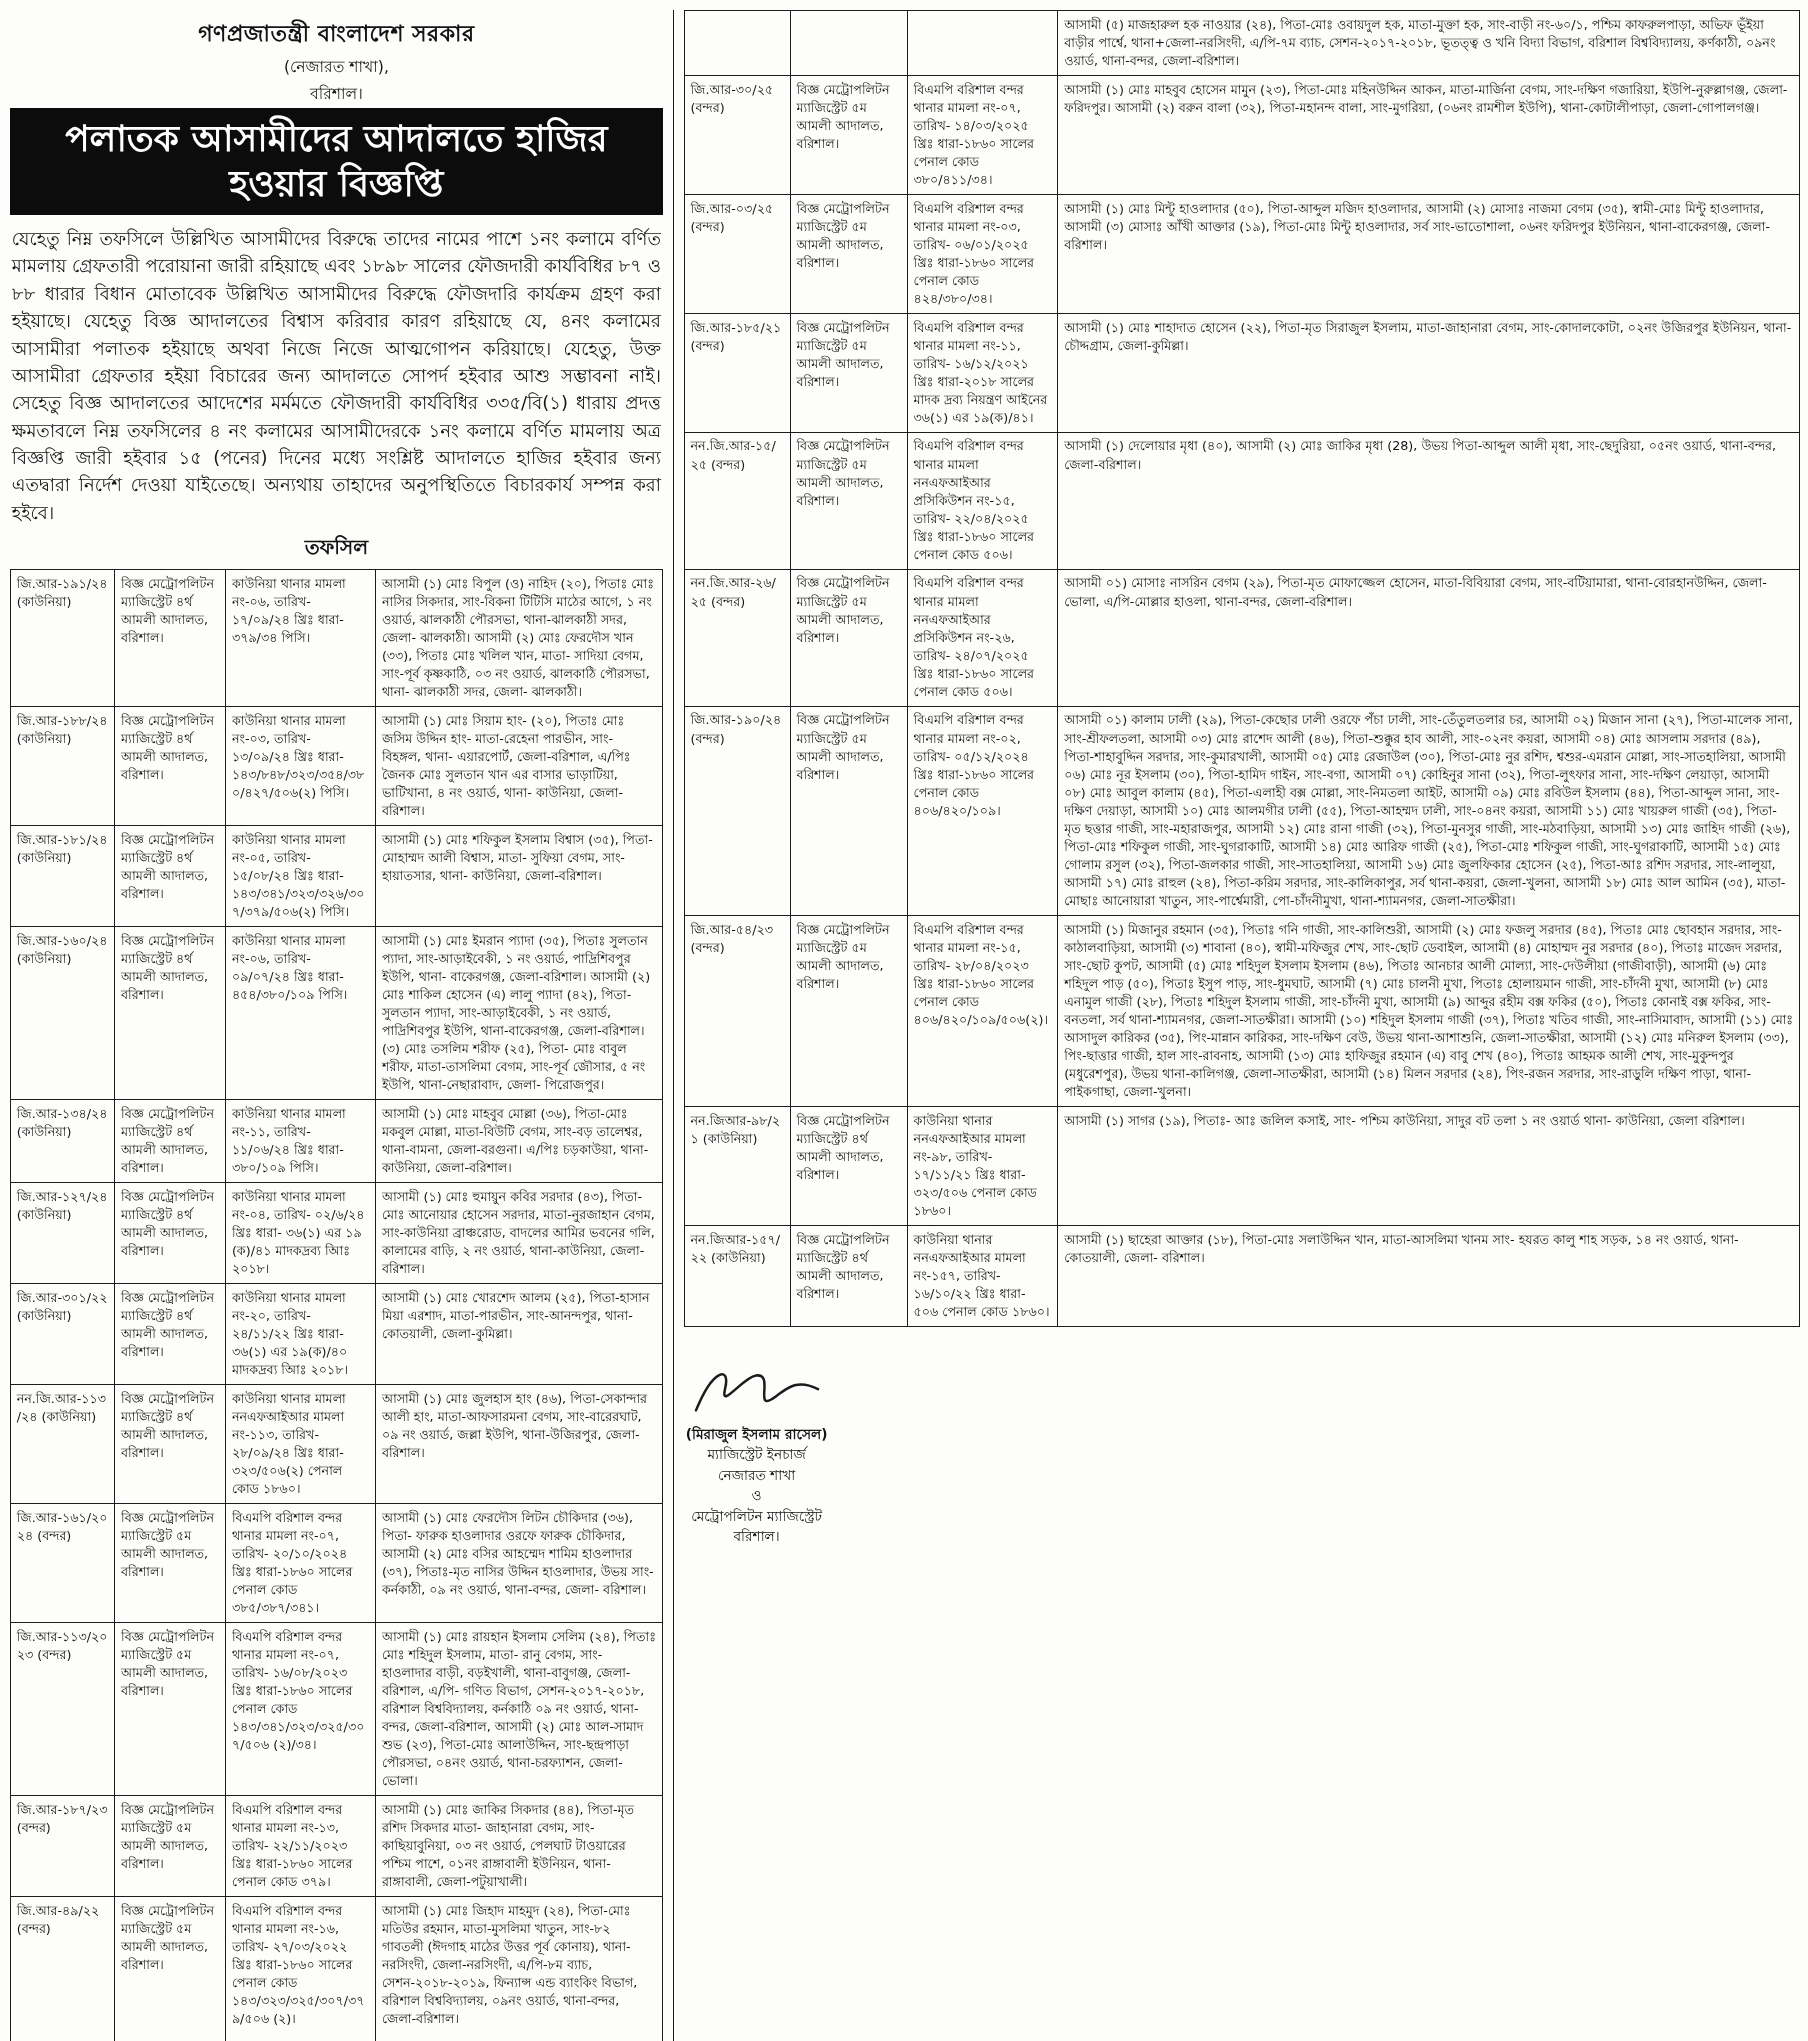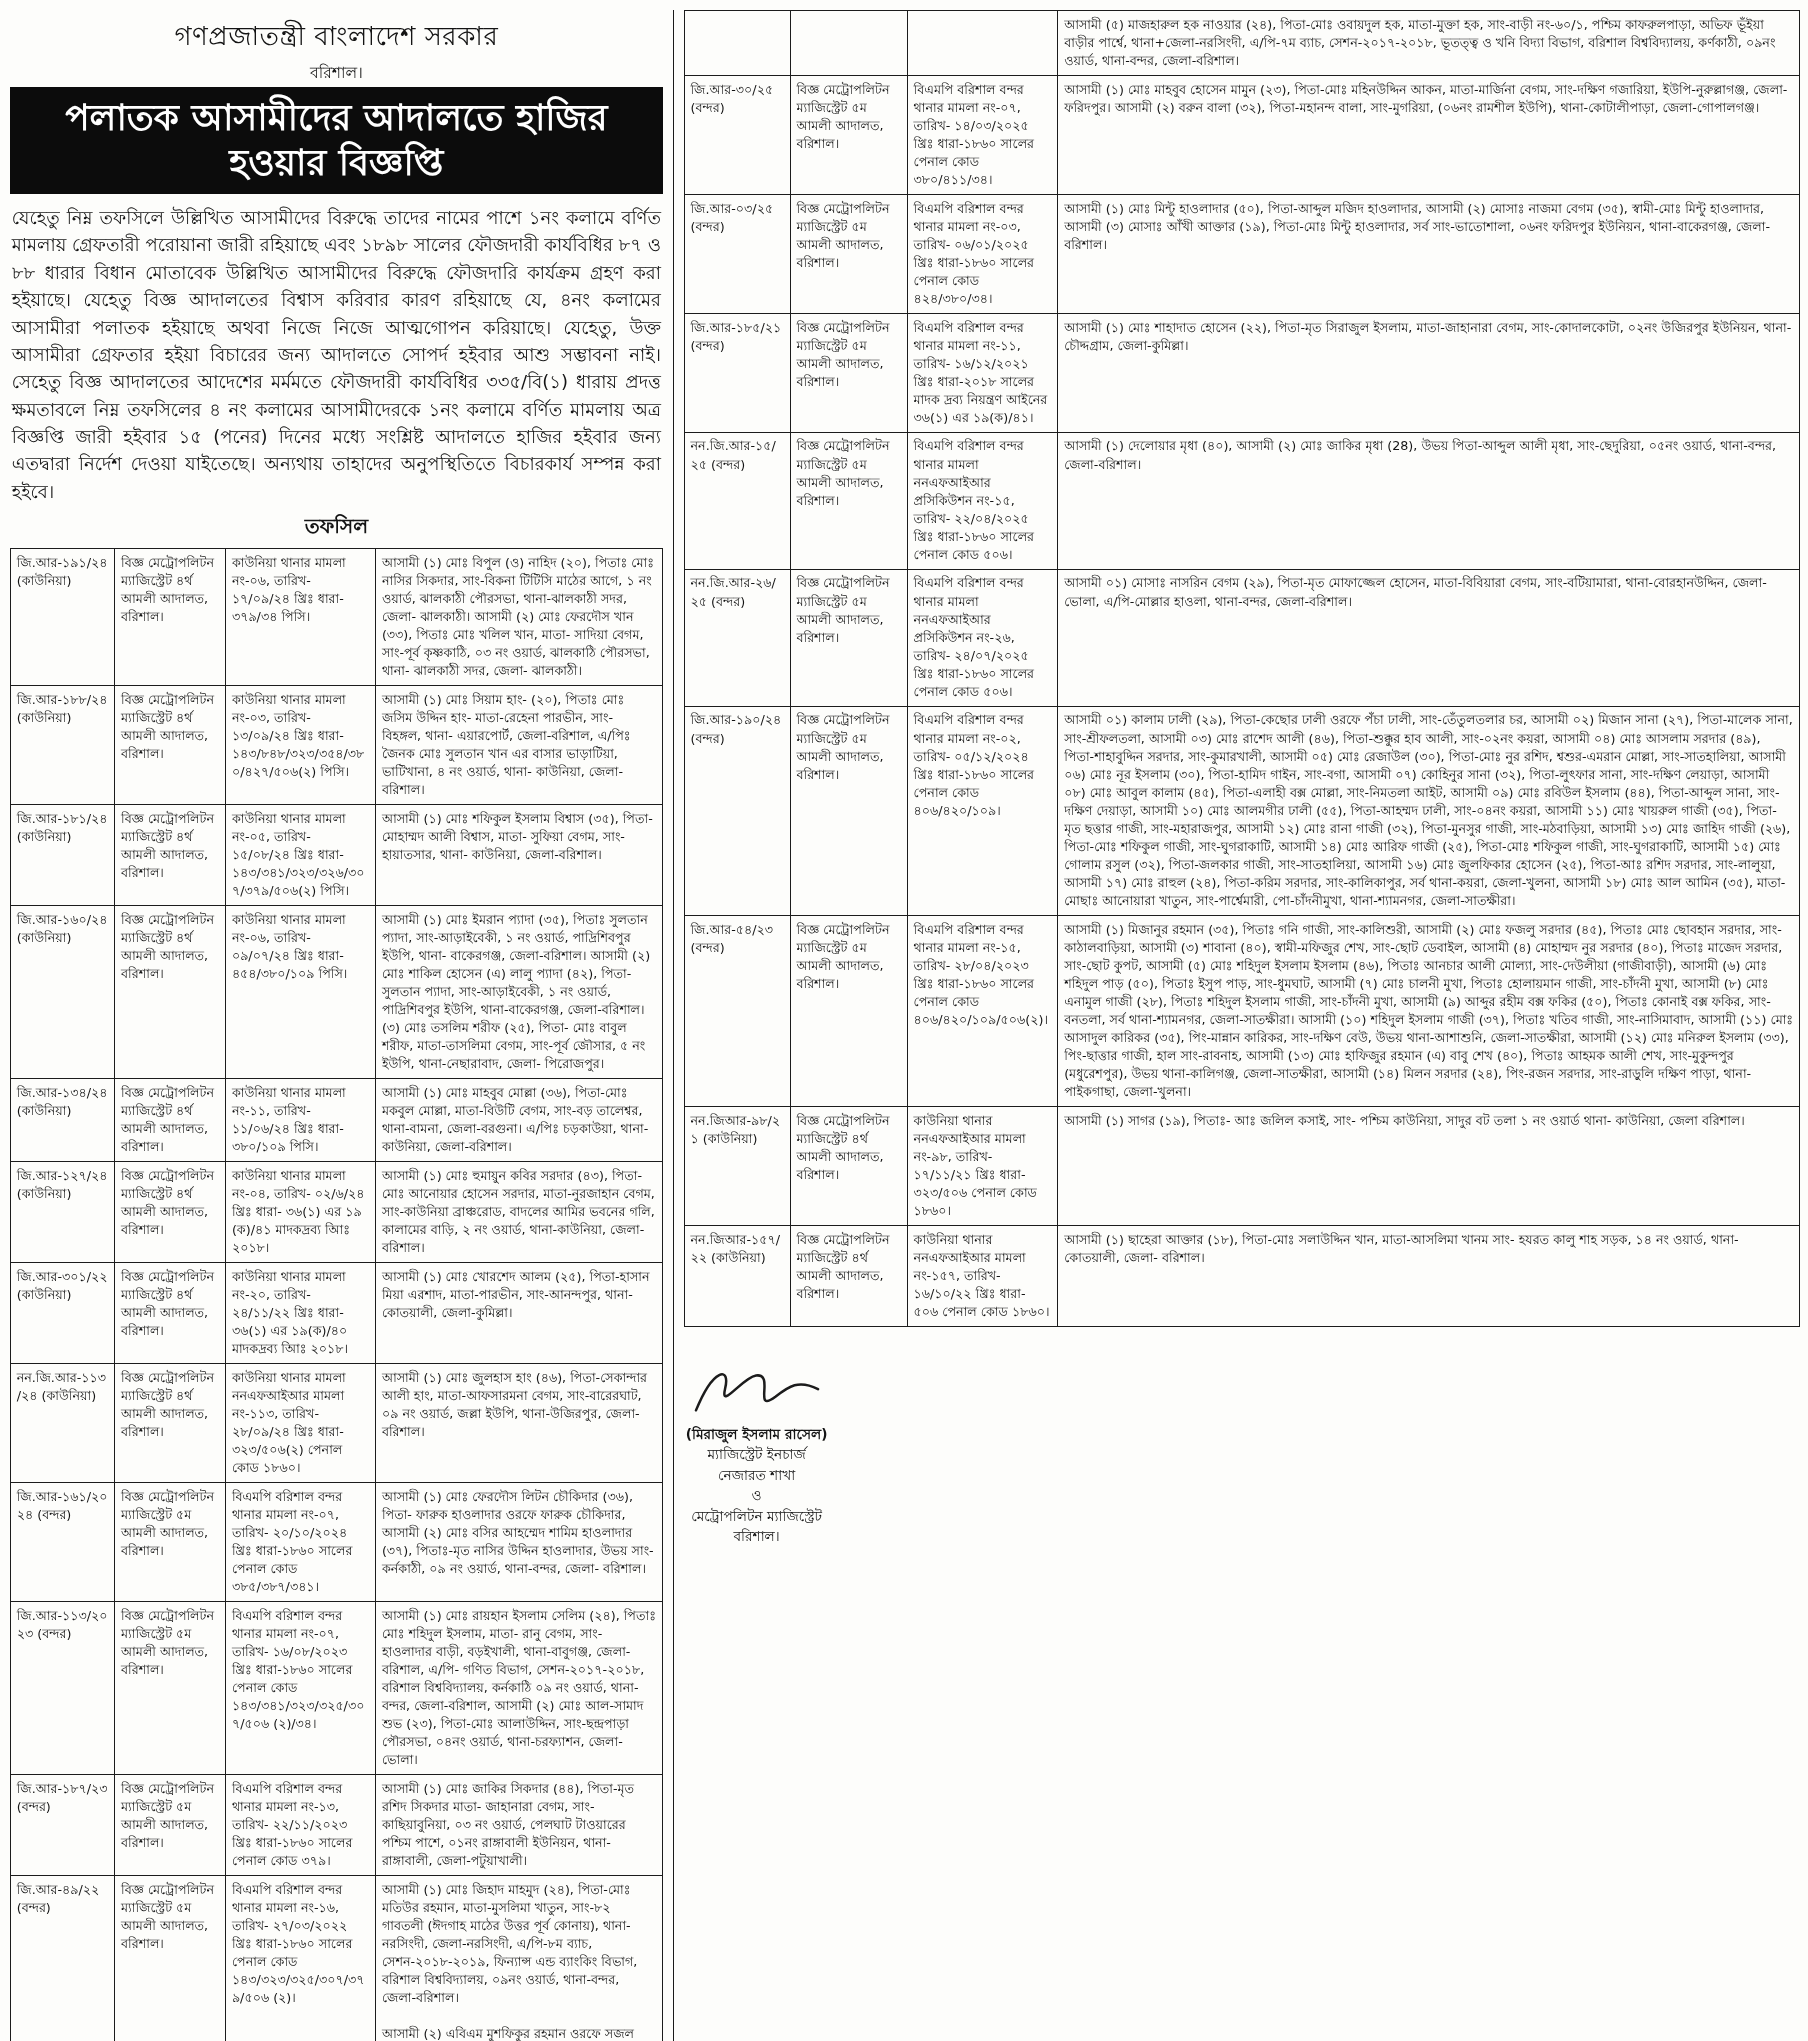--- a/index.html
+++ b/index.html
@@ -27,21 +27,21 @@
   .col-right {
     flex: 1;
     border-left: 1.5px solid #1a1a1a;
     padding-left: 9.8px;
     box-sizing: border-box;
     display: flex;
     flex-direction: column;
   }
   
   .notice-header { text-align: center; margin-top: 5.9px; }
-  .gov-title   { font-size: 26px; font-weight: normal; letter-spacing: 0.5px; }
+  .gov-title   { font-size: 22px; font-weight: bold; letter-spacing: 0.5px; }
   .court-name  { font-size: 17.6px; font-weight: 600; margin-top: 3.9px; }
   .branch-name { font-size: 15.6px; margin-top: 2px; }
   .district    { font-size: 15.6px; margin-top: 1px; }
   .memo-row {
     display: flex;
     justify-content: space-between;
     align-items: flex-end;
     font-size: 13.7px;
     margin: 9.8px 2px 7.8px 2px;
   }
@@ -103,20 +103,21 @@
 </style>
 </head>
 <body>
 
 <div class="page">
 
   <div class="col-left">
 
     <div class="notice-header">
       <div class="gov-title">গণপ্রজাতন্ত্রী বাংলাদেশ সরকার</div>
+      <div class="branch-name">(নেজারত শাখা),</div>
       <div class="district">বরিশাল।</div>
     </div>
 
 
     <div class="title-banner">পলাতক আসামীদের আদালতে হাজির হওয়ার বিজ্ঞপ্তি</div>
 
     <div class="notice-body">যেহেতু নিম্ন তফসিলে উল্লিখিত আসামীদের বিরুদ্ধে তাদের নামের পাশে ১নং কলামে বর্ণিত মামলায় গ্রেফতারী পরোয়ানা জারী রহিয়াছে এবং ১৮৯৮ সালের ফৌজদারী কার্যবিধির ৮৭ ও ৮৮ ধারার বিধান মোতাবেক উল্লিখিত আসামীদের বিরুদ্ধে ফৌজদারি কার্যক্রম গ্রহণ করা হইয়াছে। যেহেতু বিজ্ঞ আদালতের বিশ্বাস করিবার কারণ রহিয়াছে যে, ৪নং কলামের আসামীরা পলাতক হইয়াছে অথবা নিজে নিজে আত্মগোপন করিয়াছে। যেহেতু, উক্ত আসামীরা গ্রেফতার হইয়া বিচারের জন্য আদালতে সোপর্দ হইবার আশু সম্ভাবনা নাই। সেহেতু বিজ্ঞ আদালতের আদেশের মর্মমতে ফৌজদারী কার্যবিধির ৩৩৫/বি(১) ধারায় প্রদত্ত ক্ষমতাবলে নিম্ন তফসিলের ৪ নং কলামের আসামীদেরকে ১নং কলামে বর্ণিত মামলায় অত্র বিজ্ঞপ্তি জারী হইবার ১৫ (পনের) দিনের মধ্যে সংশ্লিষ্ট আদালতে হাজির হইবার জন্য এতদ্বারা নির্দেশ দেওয়া যাইতেছে। অন্যথায় তাহাদের অনুপস্থিতিতে বিচারকার্য সম্পন্ন করা হইবে।</div>
 
     <div class="schedule-label">তফসিল</div>
 

